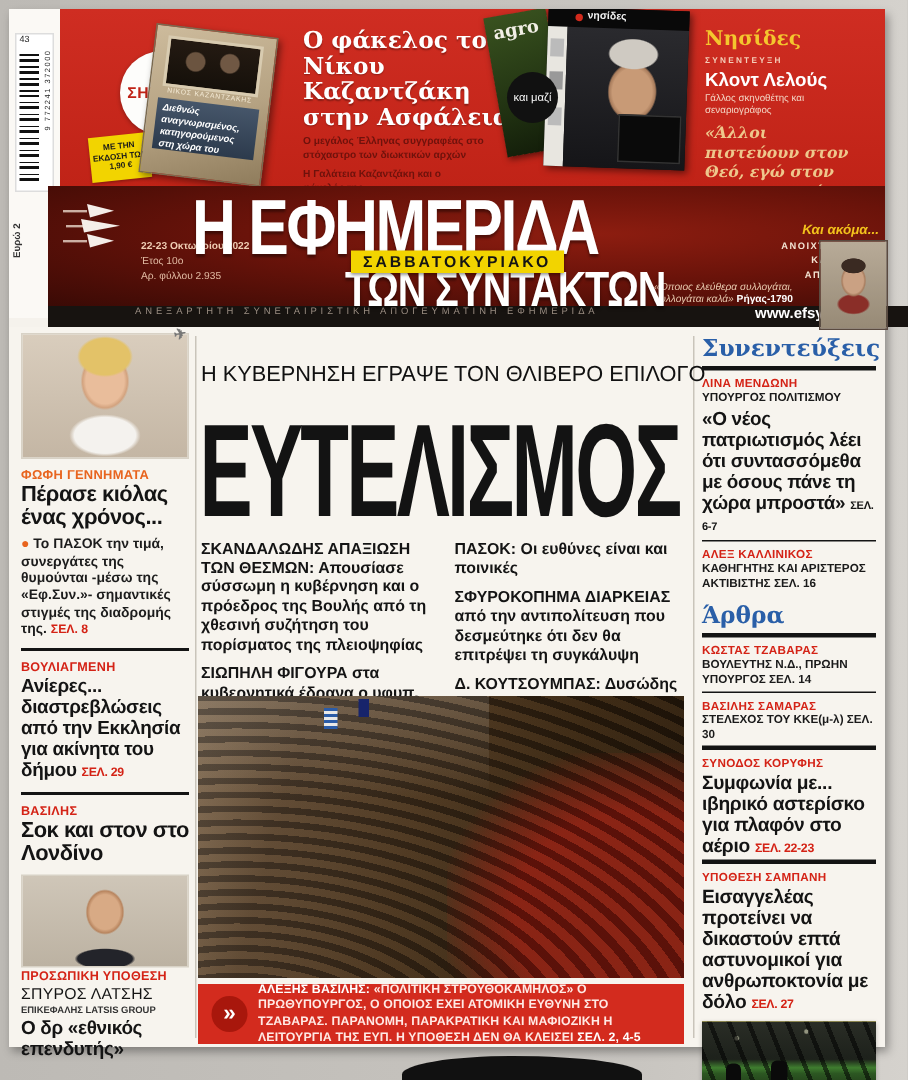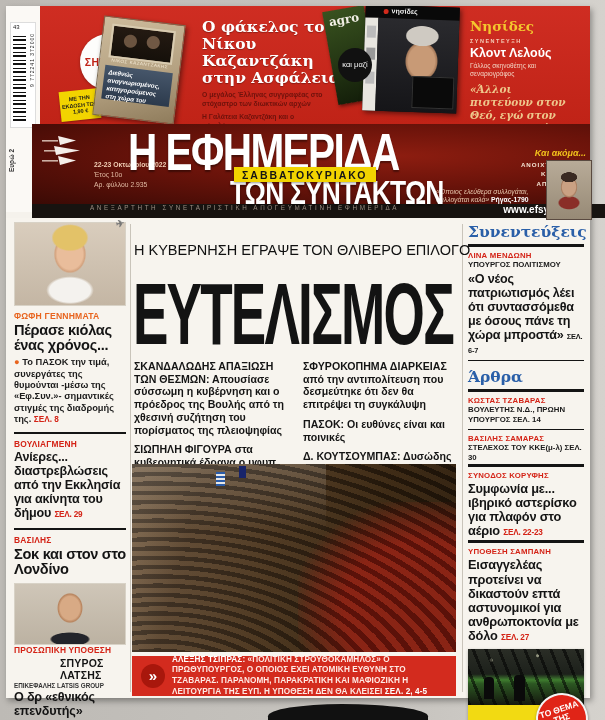--- a/index.html
+++ b/index.html
@@ -93,21 +93,21 @@
   .lh1{color:#141414;font-size:14.6px;font-weight:800;line-height:1.04;margin-top:2px;letter-spacing:-.3px;}
   .lbody{font-size:9.3px;color:#1c1c1c;line-height:1.22;margin-top:4px;font-weight:600;}
   .dot-o{color:#e8641e;}.dot-r{color:#d42316;}
   .pg{color:#d42316;font-weight:800;font-size:8.2px;}
   .rule{border-top:2.5px solid #141414;margin:7px 0 5px;}
   .lh2{color:#141414;font-size:12.6px;font-weight:800;line-height:1.1;margin-top:2px;letter-spacing:-.2px;}
   .photo-l{height:60px;margin-top:6px;background:
     radial-gradient(ellipse 17px 20px at 50% 40%,#d8aa85 0 58%,#b8855f 70%,transparent 76%),
     radial-gradient(ellipse 26px 9px at 50% 92%,#23242a 0 70%,transparent 78%),
     linear-gradient(#cfc6b8,#bcb2a2);border:1px solid #d8d2c6;}
-  .lat-name{color:#141414;font-size:10.5px;font-weight:700;margin-top:2px;letter-spacing:.2px;margin-left:46px;}
+  .lat-name{color:#141414;font-size:10.5px;font-weight:400;margin-top:2px;letter-spacing:.2px;}
   .lat-role{color:#333;font-size:6.3px;font-weight:700;margin-top:1px;}
   
   .ckick1{position:absolute;left:128px;top:10px;font-size:15px;font-weight:900;color:#111;letter-spacing:-.2px;}
   .ckick2{position:absolute;left:128px;top:24px;font-size:14.5px;font-weight:400;color:#111;}
   .chead{position:absolute;left:126px;top:44px;width:324px;height:96px;overflow:hidden;}
   .ccols{position:absolute;left:128px;top:142px;width:322px;height:108px;}
   .ccol{position:absolute;top:0;width:153px;}
   .ccol p{margin:0 0 7px;font-size:10.6px;line-height:1.2;color:#141414;font-weight:600;}
   .ccol p b{font-weight:900;}
   .cphoto{position:absolute;left:126px;top:246px;width:324px;height:188px;overflow:hidden;background:
@@ -270,51 +270,56 @@
       <svg width="324" height="96" viewBox="0 0 324 96">
         <text x="1" y="82" font-family="Liberation Sans, sans-serif" font-size="88" font-weight="900" letter-spacing="-3" textLength="320" lengthAdjust="spacingAndGlyphs" fill="#131313">ΕΥΤΕΛΙΣΜΟΣ</text>
       </svg>
     </div>
     <div class="ccols">
       <div class="ccol" style="left:0">
         <p><b>ΣΚΑΝΔΑΛΩΔΗΣ ΑΠΑΞΙΩΣΗ ΤΩΝ ΘΕΣΜΩΝ:</b> <span>Απουσίασε σύσσωμη η κυβέρνηση και ο πρόεδρος της Βουλής από τη χθεσινή συζήτηση του πορίσματος της πλειοψηφίας</span></p>
         <p><b>ΣΙΩΠΗΛΗ ΦΙΓΟΥΡΑ</b> <span>στα κυβερνητικά έδρανα ο υφυπ. Δικαιοσύνης, Γιώργος Κώτσηρας</span></p>
       </div>
       <div class="ccol" style="left:169px">
+        <p><b>ΠΑΣΟΚ:</b> <span>Οι ευθύνες είναι και ποινικές</span></p>
         <p><b>ΣΦΥΡΟΚΟΠΗΜΑ ΔΙΑΡΚΕΙΑΣ</b> <span>από την αντιπολίτευση που δεσμεύτηκε ότι δεν θα επιτρέψει τη συγκάλυψη</span></p>
-        <p><b>ΠΑΣΟΚ:</b> <span>Οι ευθύνες είναι και ποινικές</span></p>
         <p><b>Δ. ΚΟΥΤΣΟΥΜΠΑΣ:</b> <span>Δυσώδης υπόθεση. Τουλάχιστον πολιτικές οι ευθύνες της κυβέρνησης</span></p>
       </div>
     </div>
     <div class="cphoto">
       <div class="wall"></div>
       <div class="carpet"></div>
       <div class="seats"></div>
       <div class="flag-gr"></div>
       <div class="flag-eu"></div>
     </div>
     <div class="cbanner">
       <div class="chev">»</div>
       <div class="txt">
-        <b>ΑΛΕΞΗΣ ΤΣΙΠΡΑΣ:</b>
+        <b>ΑΛΕΞΗΣ ΒΑΣΙΛΗΣ:</b>
         <span>«ΠΟΛΙΤΙΚΗ ΣΤΡΟΥΘΟΚΑΜΗΛΟΣ» Ο ΠΡΩΘΥΠΟΥΡΓΟΣ, Ο ΟΠΟΙΟΣ ΕΧΕΙ ΑΤΟΜΙΚΗ ΕΥΘΥΝΗ ΣΤΟ ΤΖΑΒΑΡΑΣ. ΠΑΡΑΝΟΜΗ, ΠΑΡΑΚΡΑΤΙΚΗ ΚΑΙ ΜΑΦΙΟΖΙΚΗ Η ΛΕΙΤΟΥΡΓΙΑ ΤΗΣ ΕΥΠ. Η ΥΠΟΘΕΣΗ ΔΕΝ ΘΑ ΚΛΕΙΣΕΙ</span>
         <span class="pgw">ΣΕΛ. 2, 4-5</span>
       </div>
     </div>
 
     <div class="sbar">
       <div class="sb-title">Συνεντεύξεις</div>
       <div class="sb-rule"></div>
       <div>
         <div class="sb-name">ΛΙΝΑ ΜΕΝΔΩΝΗ</div>
         <div class="sb-role">ΥΠΟΥΡΓΟΣ ΠΟΛΙΤΙΣΜΟΥ</div>
         <div class="sb-quote"><span>«Ο νέος πατριωτισμός λέει ότι συντασσόμεθα με όσους πάνε τη χώρα μπροστά»</span>
           <span class="sb-pg-sm">ΣΕΛ. 6-7</span></div>
       </div>
       <div class="sb-rule-thin"></div>
+      <div>
+        <div class="sb-name">ΑΛΕΞ ΚΑΛΛΙΝΙΚΟΣ</div>
+        <div class="sb-role"><span>ΚΑΘΗΓΗΤΗΣ ΚΑΙ ΑΡΙΣΤΕΡΟΣ ΑΚΤΙΒΙΣΤΗΣ</span>
+          <b>ΣΕΛ. 16</b></div>
+      </div>
       <div class="sb-title" style="margin-top:6px">Άρθρα</div>
       <div class="sb-rule"></div>
       <div>
         <div class="sb-name">ΚΩΣΤΑΣ ΤΖΑΒΑΡΑΣ</div>
         <div class="sb-role"><span>ΒΟΥΛΕΥΤΗΣ Ν.Δ., ΠΡΩΗΝ ΥΠΟΥΡΓΟΣ</span>
           <b>ΣΕΛ. 14</b></div>
       </div>
       <div class="sb-rule-thin"></div>
       <div>
         <div class="sb-name">ΒΑΣΙΛΗΣ ΣΑΜΑΡΑΣ</div>

